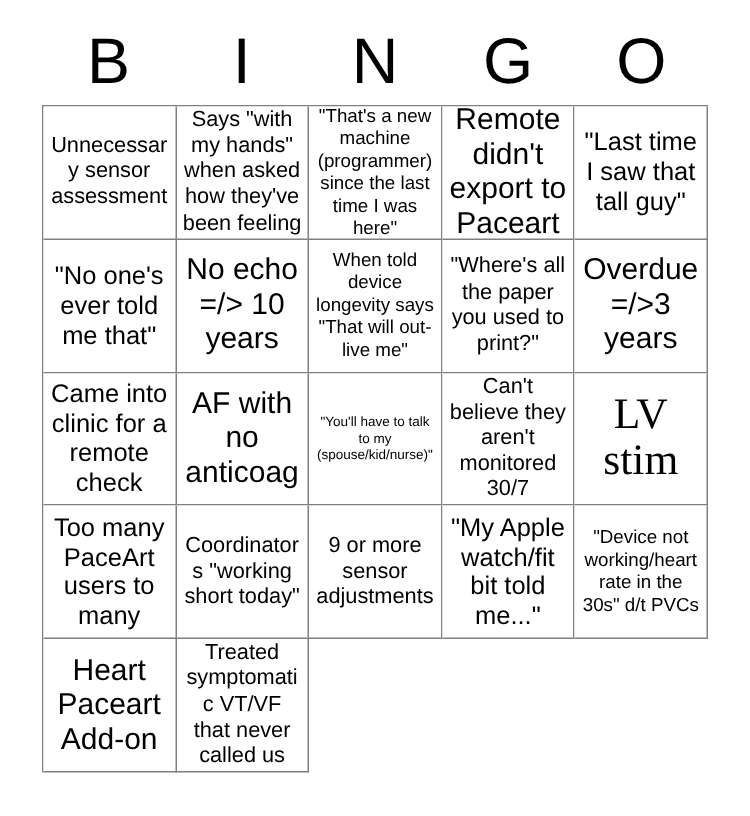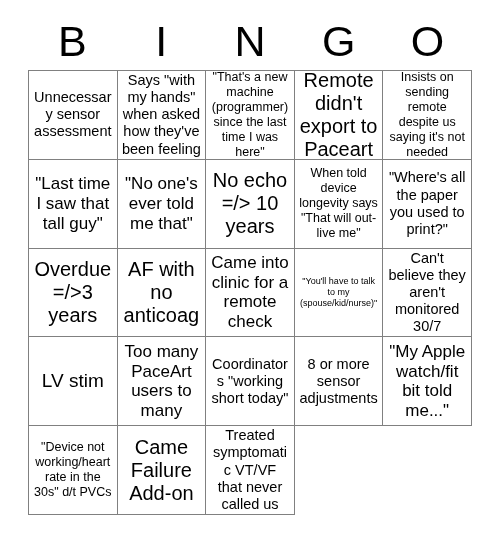--- a/index.html
+++ b/index.html
@@ -75,21 +75,21 @@
   .bingo-cell .cell-text {
     display: block;
     width: 100%;
     line-height: 1.15;
     word-wrap: break-word;
     overflow-wrap: break-word;
     hyphens: manual;
   }
 
   
-  .sz-xxl .cell-text { font-size: 19px; line-height: 1.1; }
+  .sz-xxl .cell-text { font-size: 29px; line-height: 1.1; font-family: Liberation Serif, serif; }
   .sz-xl  .cell-text { font-size: 20px; line-height: 1.15; }
   .sz-lg  .cell-text { font-size: 17px; line-height: 1.16; }
   .sz-md  .cell-text { font-size: 14.5px; line-height: 1.18; }
   .sz-sm  .cell-text { font-size: 12.5px; line-height: 1.2; }
   .sz-xxs .cell-text { font-size: 9px;  line-height: 1.25; }
 </style>
 </head>
 <body>
 
 <div id="card">
@@ -108,72 +108,69 @@
       </div>
       <div class="bingo-cell sz-md">
         <span class="cell-text">Says "with my hands" when asked how they've been feeling</span>
       </div>
       <div class="bingo-cell sz-sm">
         <span class="cell-text">"That's a new machine (programmer) since the last time I was here"</span>
       </div>
       <div class="bingo-cell sz-xl">
         <span class="cell-text">Remote didn't export to Paceart</span>
       </div>
-      <div class="bingo-cell sz-sm">
-        <span class="cell-text">Insists on sending remote despite us saying it's not needed</span>
-      </div>
       <div class="bingo-cell sz-lg">
         <span class="cell-text">"Last time I saw that tall guy"</span>
       </div>
       <div class="bingo-cell sz-lg">
         <span class="cell-text">"No one's ever told me that"</span>
       </div>
       <div class="bingo-cell sz-xl">
         <span class="cell-text">No echo =/&gt; 10 years</span>
       </div>
       <div class="bingo-cell sz-sm">
         <span class="cell-text">When told device longevity says "That will out-live me"</span>
       </div>
       <div class="bingo-cell sz-md">
         <span class="cell-text">"Where's all the paper you used to print?"</span>
       </div>
       <div class="bingo-cell sz-xl">
         <span class="cell-text">Overdue =/&gt;3 years</span>
       </div>
+      <div class="bingo-cell sz-lg">
+        <span class="cell-text">Came into clinic for a remote check</span>
+      </div>
       <div class="bingo-cell sz-xl">
         <span class="cell-text">AF with no anticoag</span>
-      </div>
-      <div class="bingo-cell sz-lg">
-        <span class="cell-text">Came into clinic for a remote check</span>
       </div>
       <div class="bingo-cell sz-xxs">
         <span class="cell-text">"You'll have to talk to my (spouse/kid/nurse)"</span>
       </div>
       <div class="bingo-cell sz-md">
         <span class="cell-text">Can't believe they aren't monitored 30/7</span>
       </div>
       <div class="bingo-cell sz-xxl">
         <span class="cell-text">LV stim</span>
       </div>
       <div class="bingo-cell sz-lg">
         <span class="cell-text">Too many PaceArt users to many</span>
       </div>
       <div class="bingo-cell sz-md">
         <span class="cell-text">Coordinators "working short today"</span>
       </div>
       <div class="bingo-cell sz-md">
-        <span class="cell-text">8 or more sensor adjustments</span>
+        <span class="cell-text">9 or more sensor adjustments</span>
       </div>
       <div class="bingo-cell sz-lg">
         <span class="cell-text">"My Apple watch/fit bit told me..."</span>
       </div>
       <div class="bingo-cell sz-sm">
         <span class="cell-text">"Device not working/heart rate in the 30s" d/t PVCs</span>
       </div>
       <div class="bingo-cell sz-xl">
-        <span class="cell-text">Came Failure Add-on</span>
+        <span class="cell-text">Heart Paceart Add-on</span>
       </div>
       <div class="bingo-cell sz-md">
         <span class="cell-text">Treated symptomatic VT/VF that never called us</span>
       </div>
     </div>
 
 </div>
 
 </body></html>

